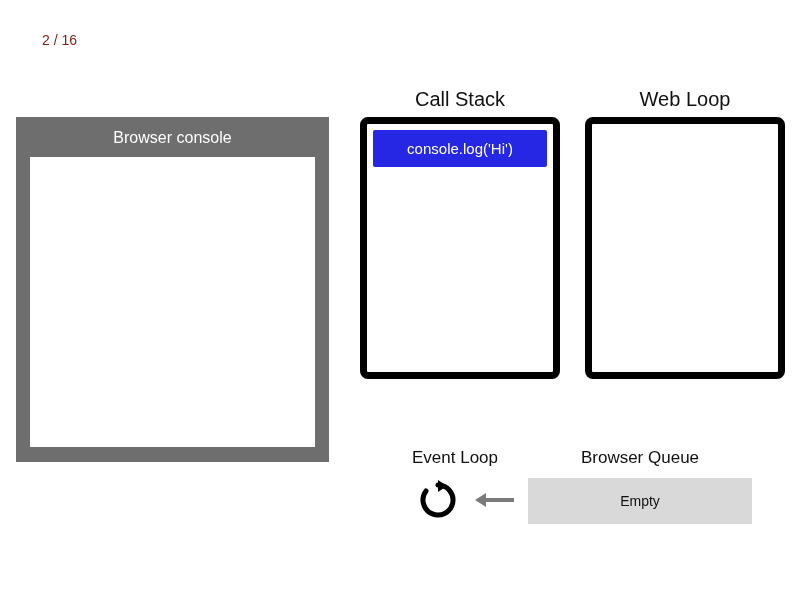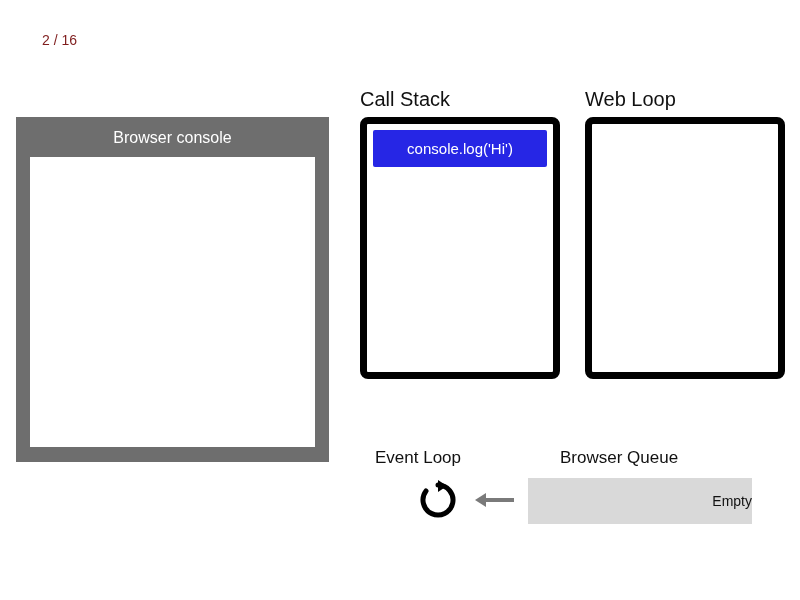--- a/index.html
+++ b/index.html
@@ -37,24 +37,25 @@
   .console-body {
     background: #fff;
     margin: 0 14px 14px 14px;
     height: 290px;
   }
   
   .heading {
     position: absolute;
     font-size: 20px;
     color: #111;
+    text-align: center;
   }
   .heading.call-stack { left: 360px; top: 88px; width: 200px; }
   .heading.web-apis  { left: 585px; top: 88px; width: 200px; }
-  .heading.event-loop { left: 375px; top: 448px; width: 120px; font-size: 17px; }
+  .heading.event-loop { left: 395px; top: 448px; width: 120px; font-size: 17px; }
   .heading.callback-queue { left: 560px; top: 448px; width: 160px; font-size: 17px; }
   
   .stack-box {
     position: absolute;
     top: 117px;
     width: 200px;
     height: 262px;
     border: 7px solid #000;
     border-radius: 8px;
     background: #fff;
@@ -103,21 +104,21 @@
   
   .callback-queue-box {
     position: absolute;
     left: 528px;
     top: 478px;
     width: 224px;
     height: 46px;
     background: #d9d9d9;
     display: flex;
     align-items: center;
-    justify-content: flex-end;
+    justify-content: center;
     font-size: 14px;
     color: #111;
   }
 </style>
 </head>
 <body>
 
 <div class="page-counter">2 / 16</div>
 
 <div class="console-panel">

